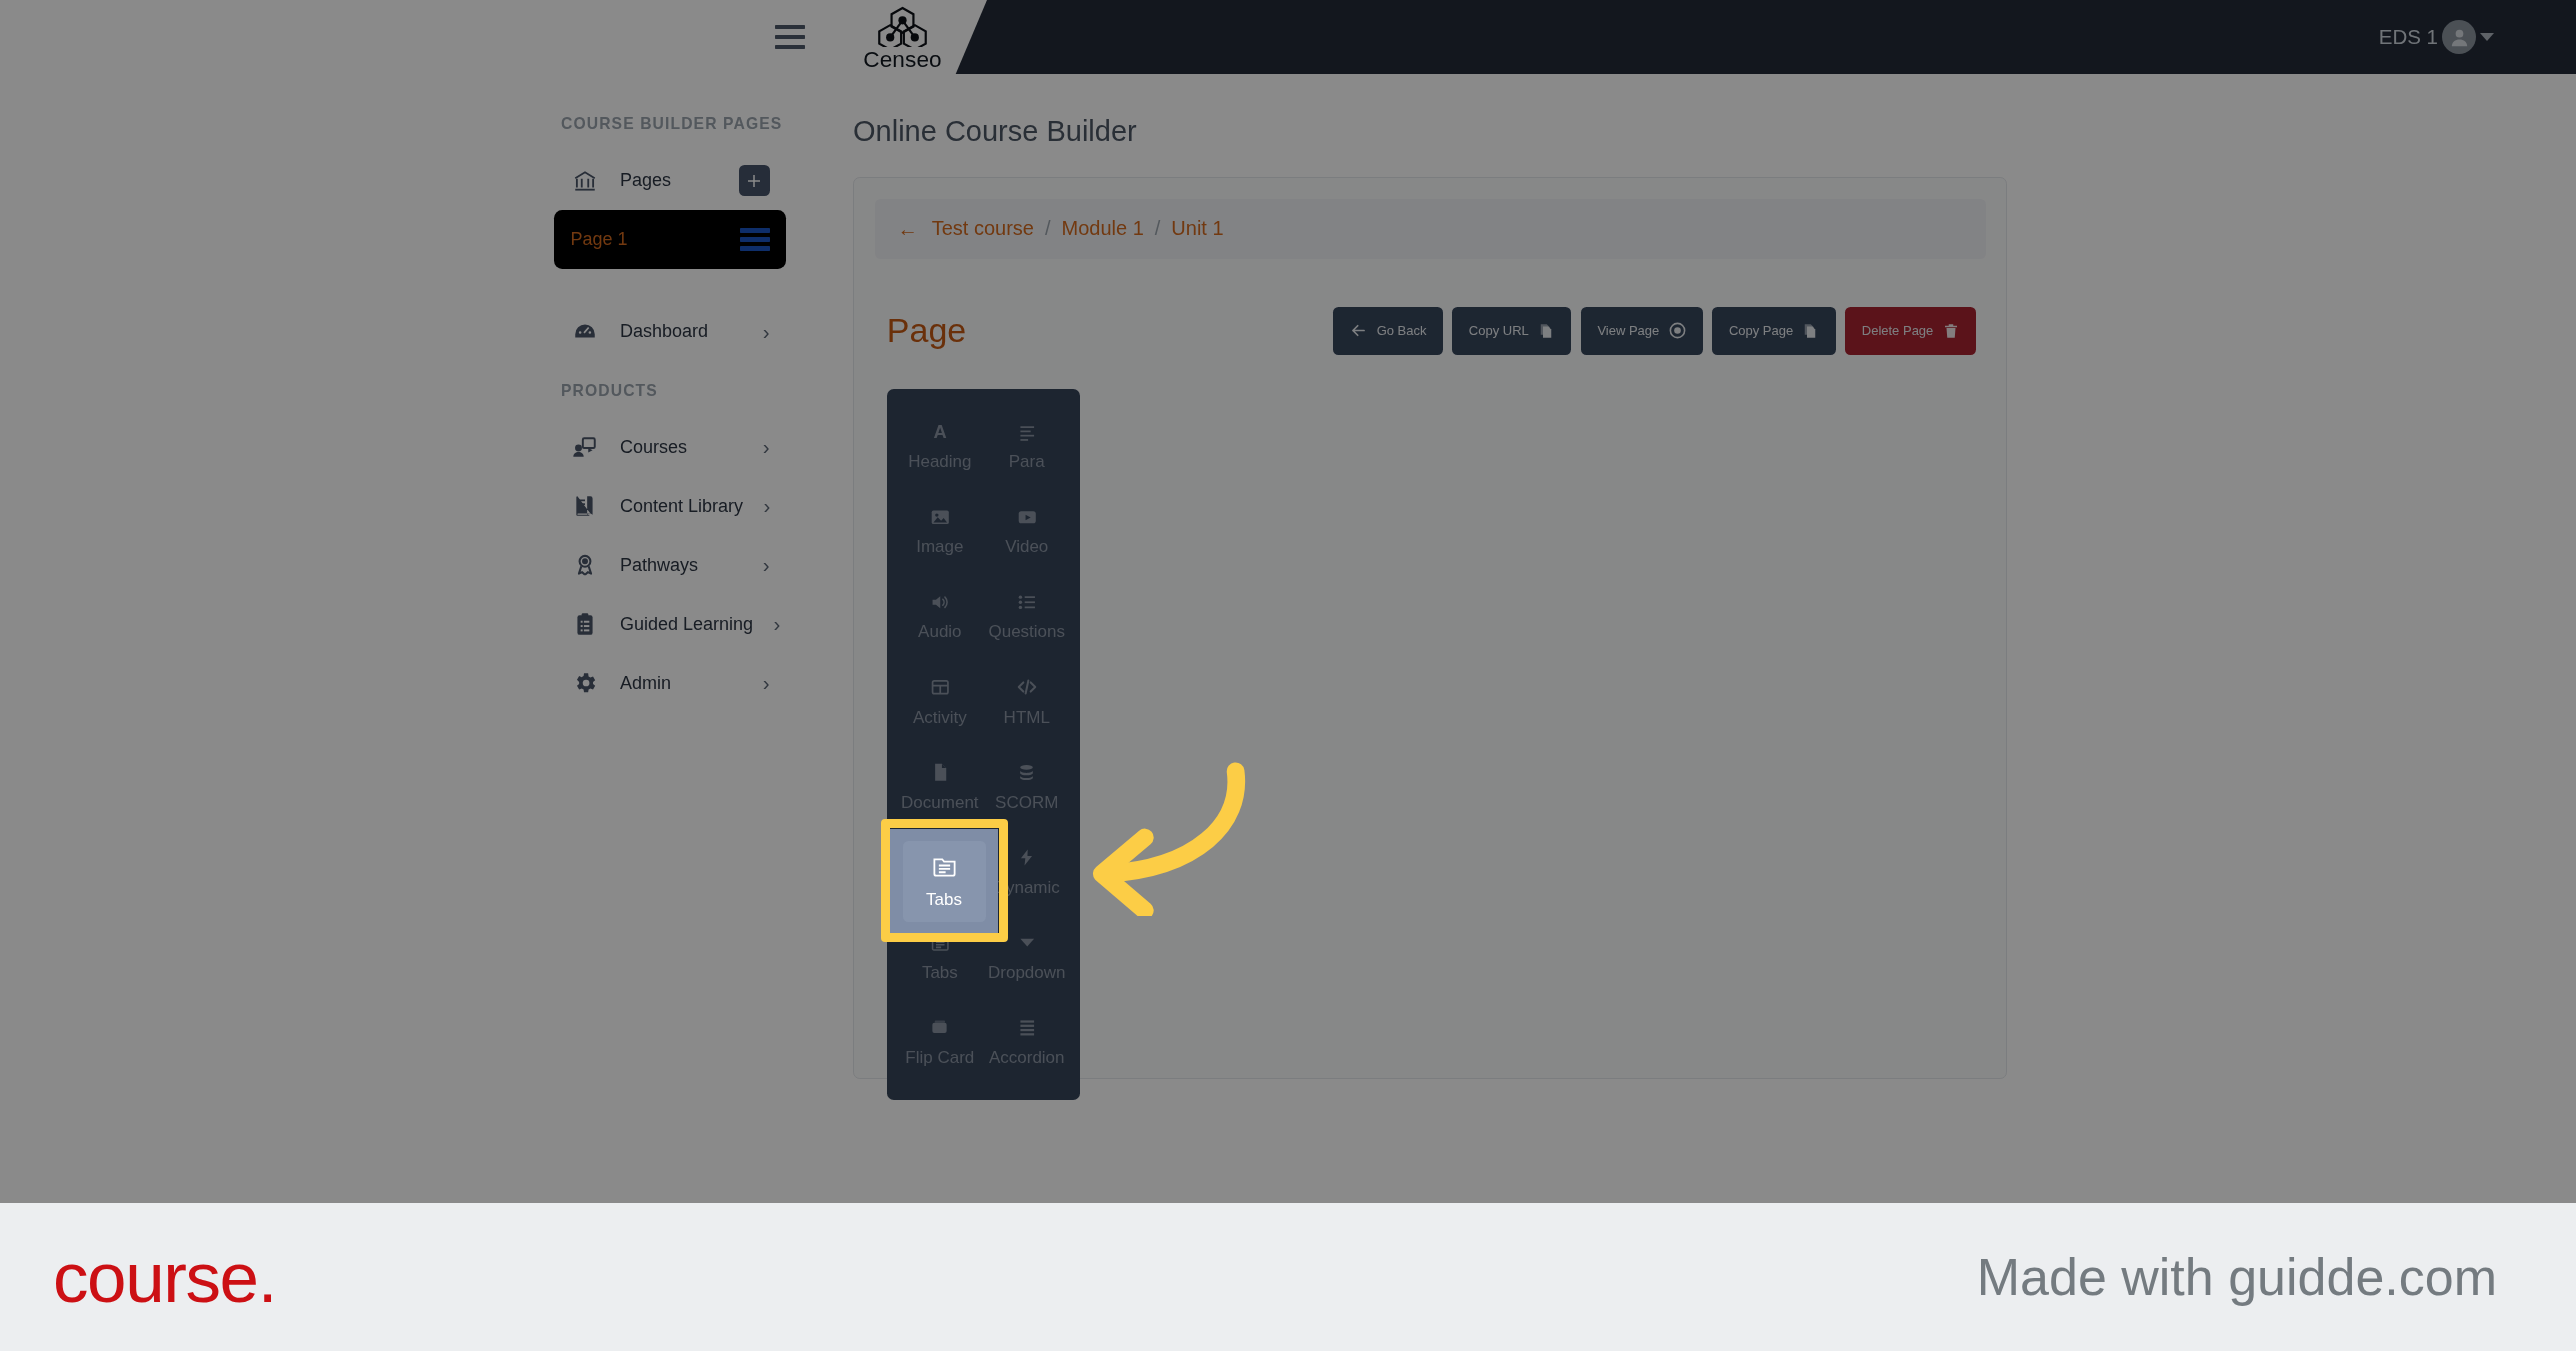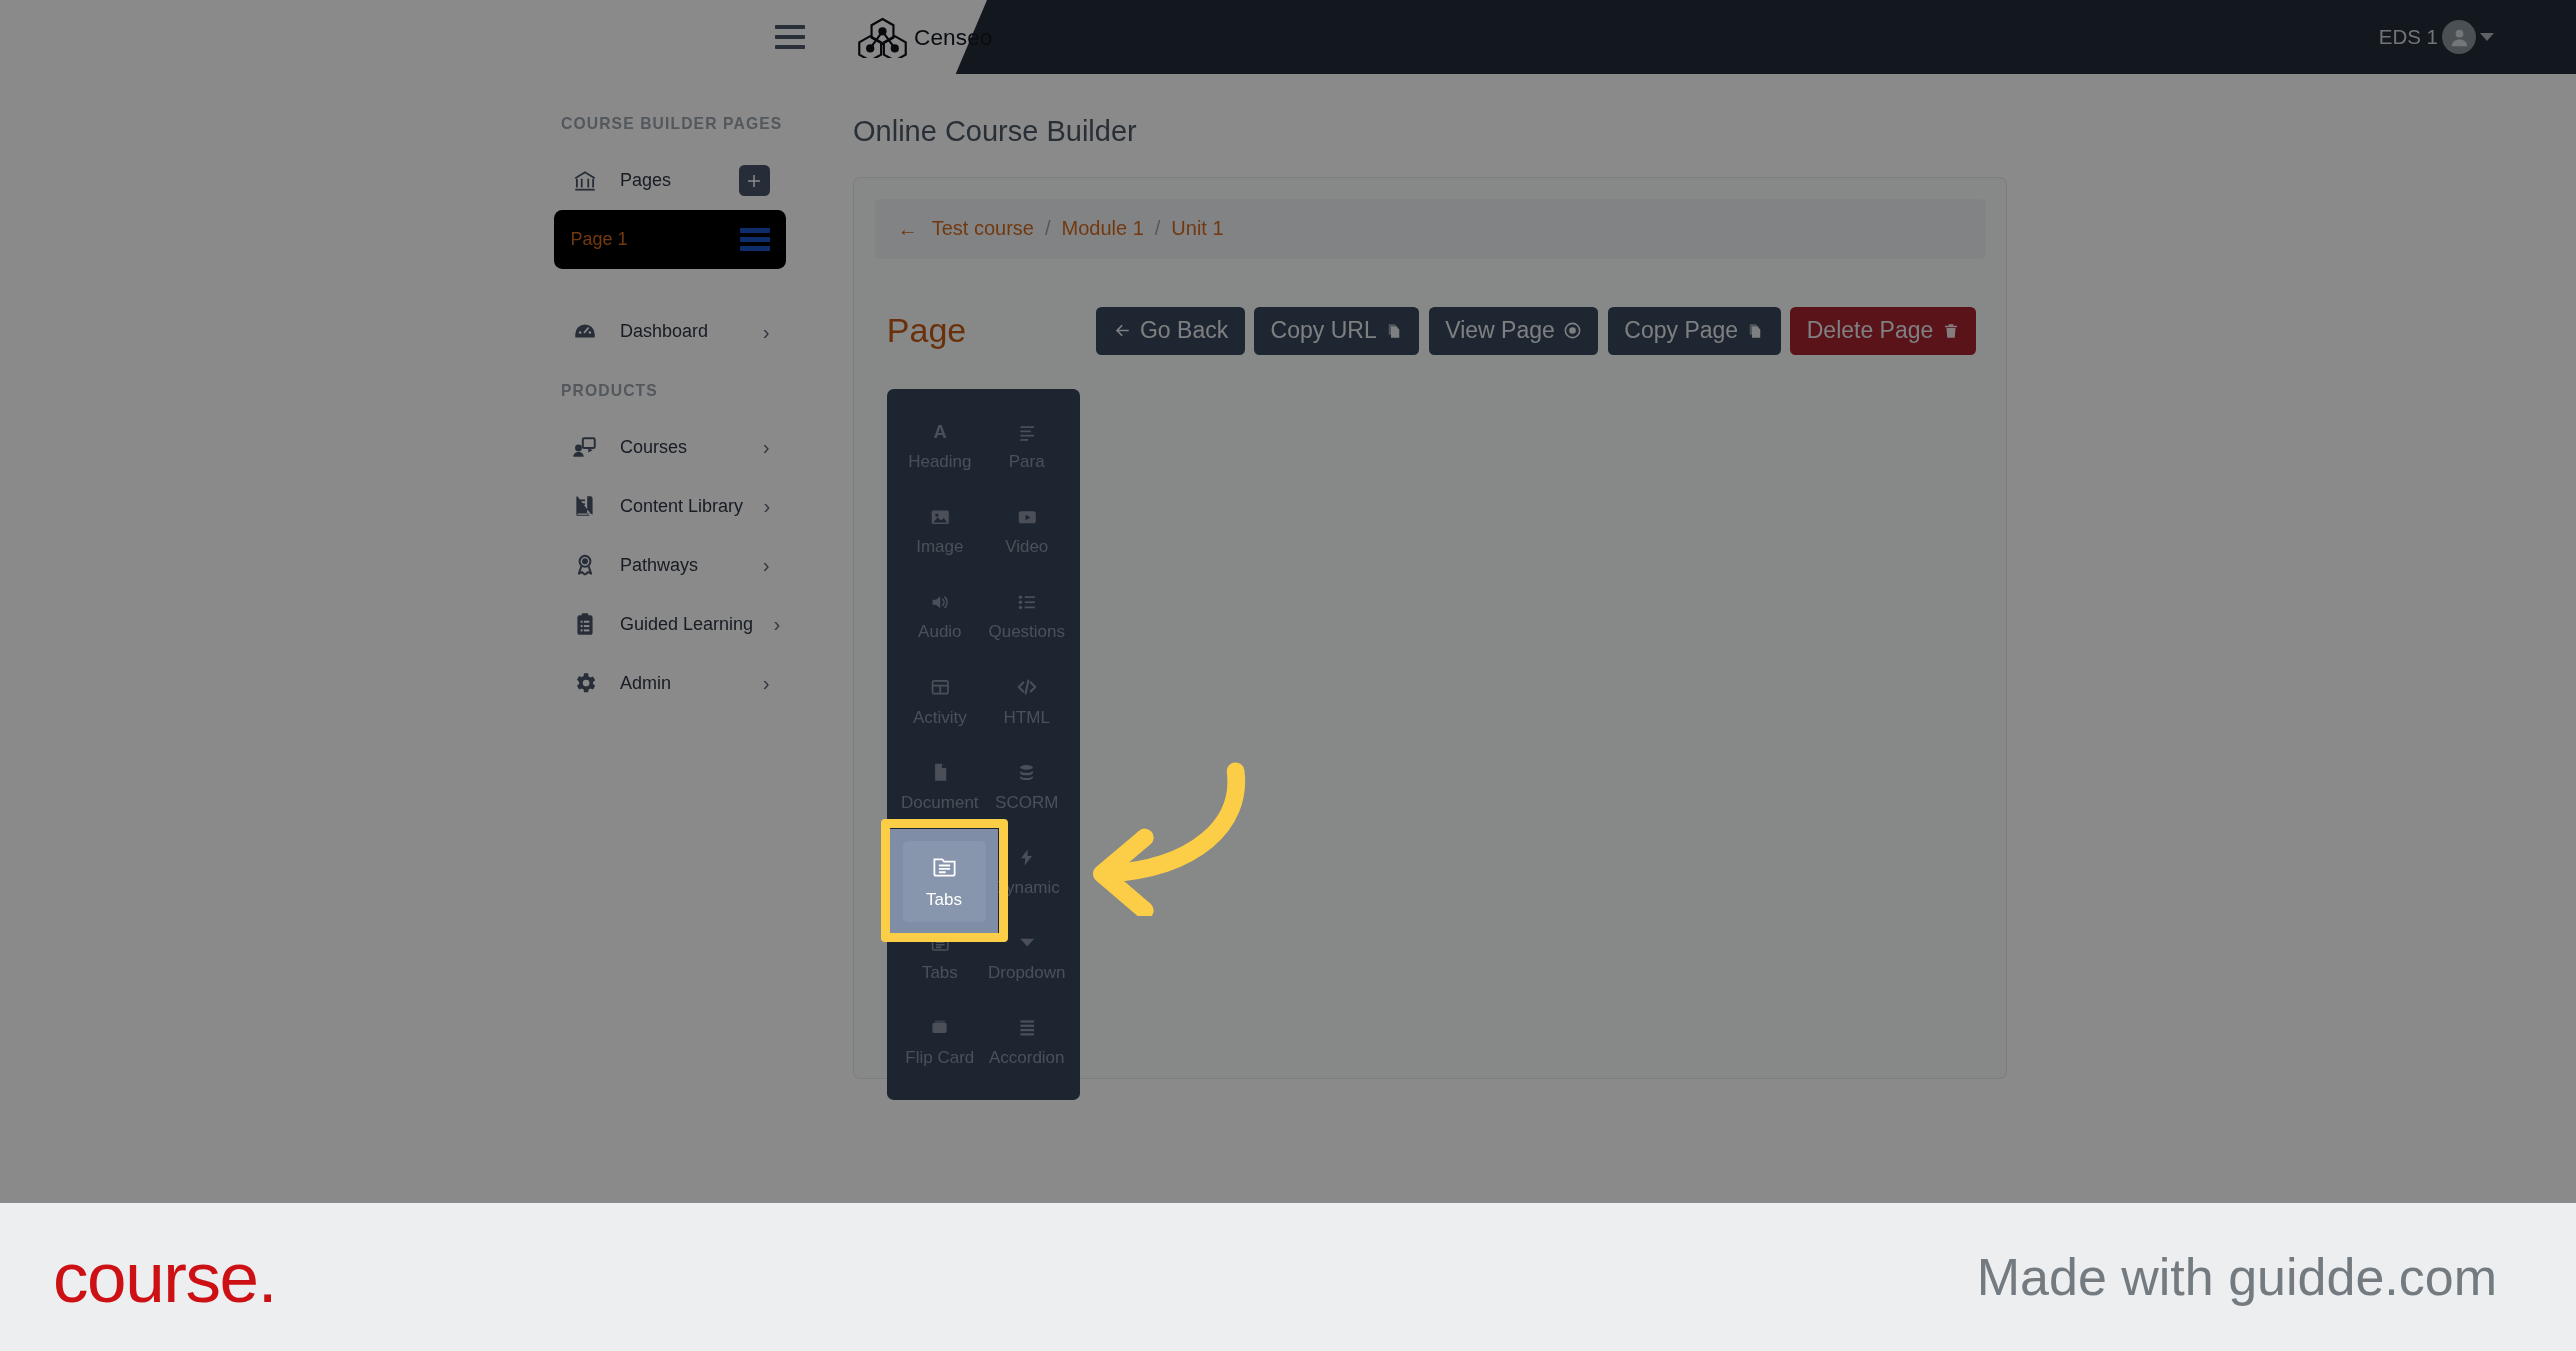--- a/index.html
+++ b/index.html
@@ -43,21 +43,21 @@
     position: absolute; left: 775px; top: 24.6px;
     width: 30px; height: 24.6px;
     display: flex; flex-direction: column; justify-content: space-between;
     cursor: pointer;
   }
   #hamburger i { display:block; height: 4.1px; background: #4e5a6a; border-radius: 0.7px; }
 
   #logo-wrap {
     position: absolute; left: 851px; top: 5.5px;
     width: 103px; height: 66px;
-    display: flex; flex-direction: row; align-items: center; justify-content: flex-start;
+    display: flex; flex-direction: column; align-items: center; justify-content: flex-start;
   }
   #logo-word {
     font-size: 22.6px; color: #111820; letter-spacing: 0.1px; margin-top: -1.4px;
     font-family: "Liberation Sans", sans-serif;
   }
 
   #user-area {
     position: absolute; right: 82px; top: 15px;
     height: 44px; display: flex; align-items: center; gap: 4px;
     cursor: pointer;
@@ -133,21 +133,21 @@
   #page-head-row {
     display: flex; align-items: center; justify-content: space-between;
     margin-top: 48px; padding: 0 9.6px 0 12.3px;
   }
   #page-h {
     font-size: 34px; color: #c45a14; font-weight: normal;
   }
   #btn-row { display: flex; gap: 9.6px; }
   .btn {
     background: #36465c; color: #e8ebee; border: none;
-    font-size: 23px; height: 48px; padding: 0 16.4px;
+    font-size: 13px; height: 48px; padding: 0 16.4px;
     border-radius: 5.5px; cursor: pointer;
     display: flex; align-items: center; gap: 8.2px;
     font-family: "Liberation Sans", sans-serif;
     white-space: nowrap;
   }
   .btn.danger { background: #a92331; }
   .btn svg { display:block; }
 
   
   #palette {

